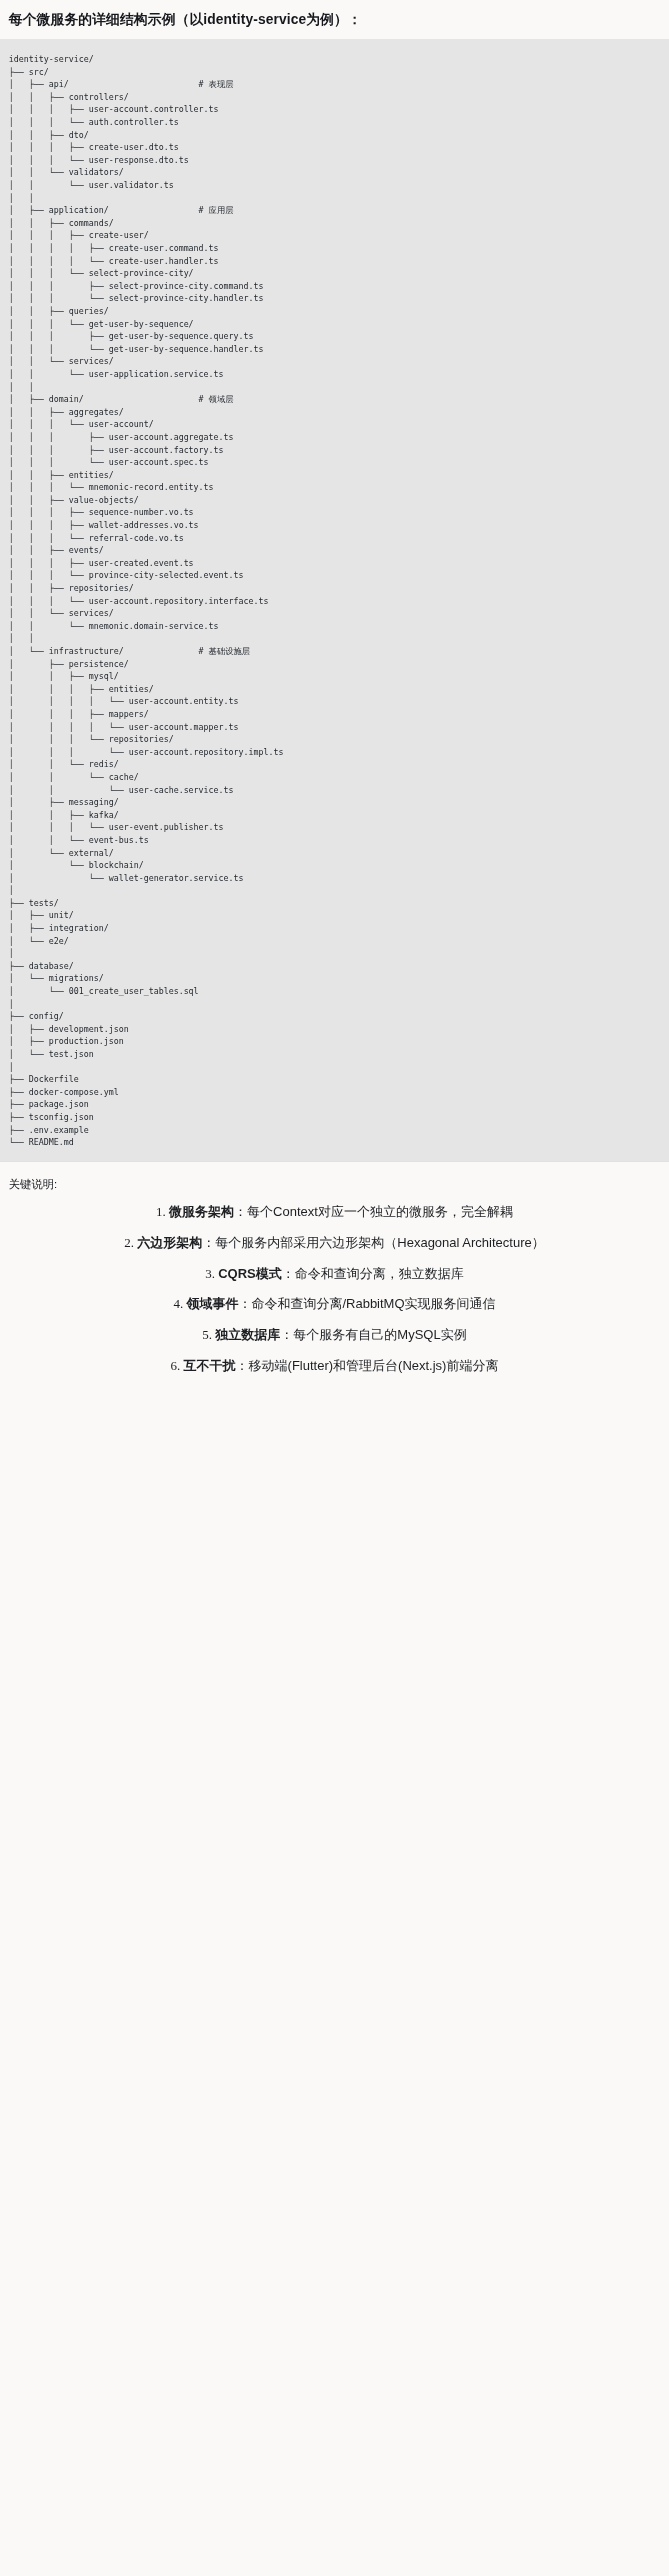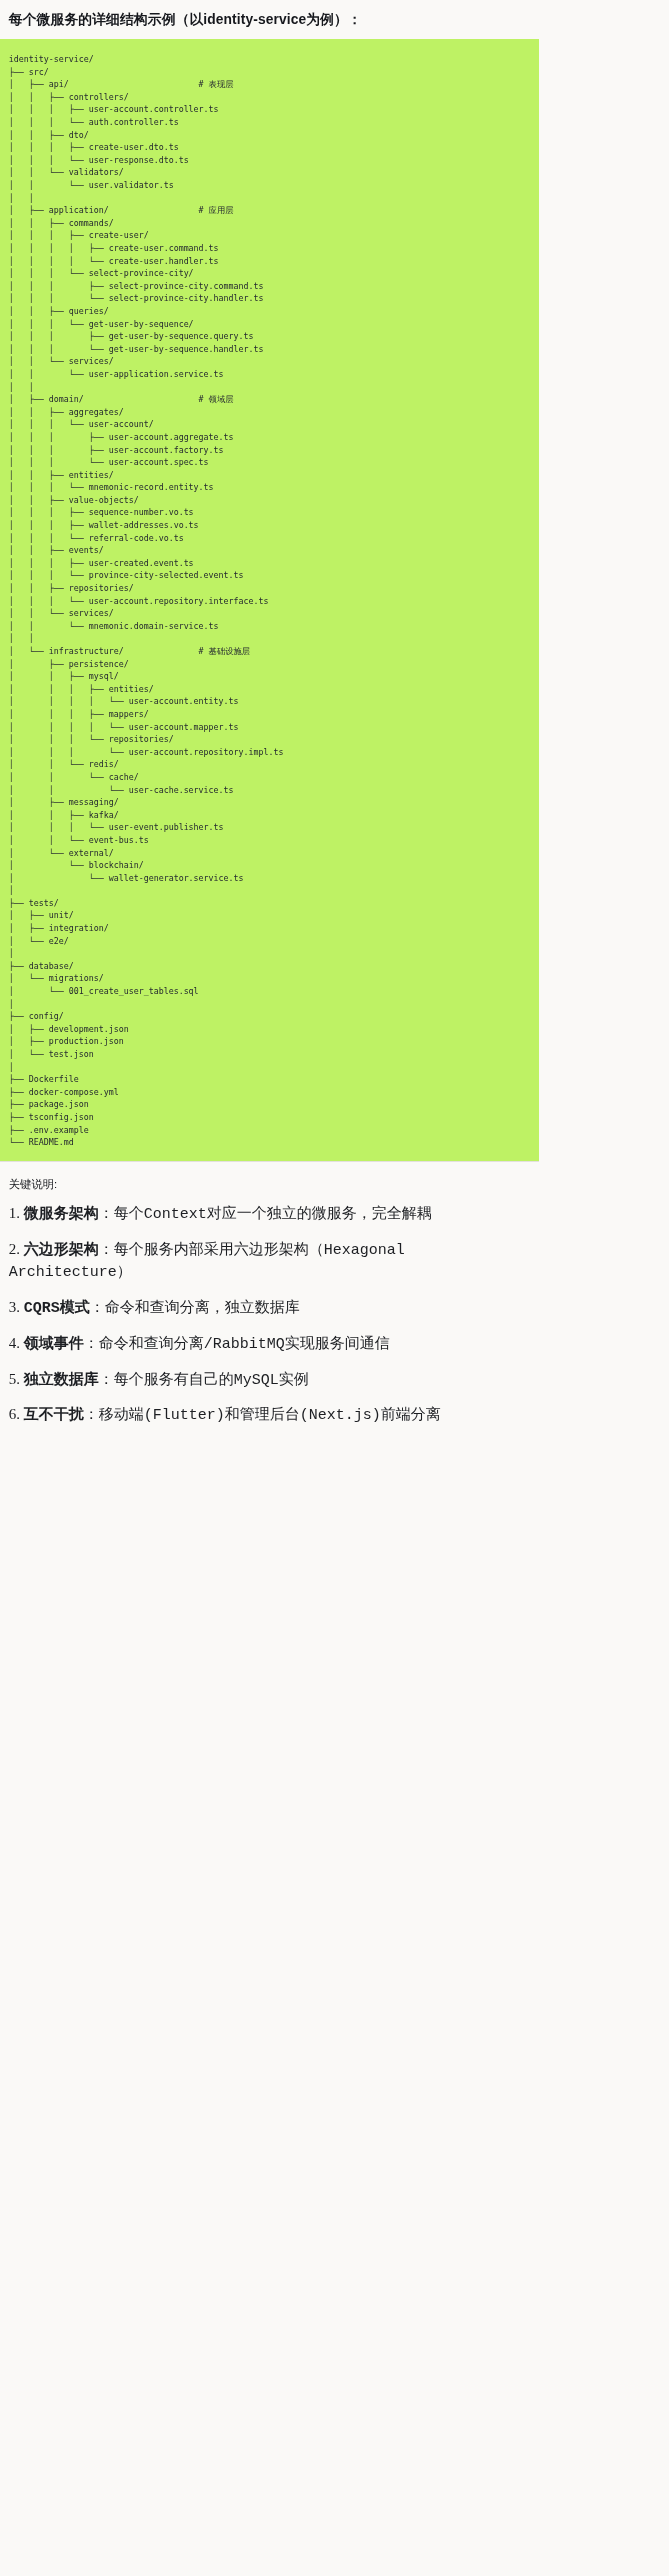--- a/index.html
+++ b/index.html
@@ -7,42 +7,42 @@
     padding: 0;
     background: #faf9f7;
   }
   body {
     width: 669px;
     font-family: "Liberation Sans", "DejaVu Sans", sans-serif;
     color: #1a1a1a;
     -webkit-font-smoothing: antialiased;
   }
   .page {
-    width: 539px;
+    width: 669px;
     box-sizing: border-box;
     padding: 0 0 6.3px 0;
   }
   .doc-title {
     font-family: "Liberation Sans", "DejaVu Sans", sans-serif;
     font-weight: bold;
     font-size: 13.8px;
     line-height: 1.35;
     color: #16181d;
     padding: 11.3px 8.8px 8.8px 8.8px;
     margin: 0;
     letter-spacing: 0.1px;
   }
   .rule {
     height: 0.6px;
     background: #e3e1dd;
     width: 100%;
     margin: 0;
   }
   .code-block {
-    background: #bef264;
+    background: #e5e5e5;
     padding: 13.8px 0 12.5px 8.8px;
     margin: 0;
     overflow: hidden;
   }
   pre.tree {
     margin: 0;
     font-family: "DejaVu Sans Mono", "Liberation Mono", monospace;
     font-size: 8.3px;
     line-height: 12.6px;
     color: #24292f;
@@ -61,25 +61,26 @@
     font-family: "Liberation Sans", "DejaVu Sans", sans-serif;
   }
   ol.note-list {
     list-style: none;
     counter-reset: noteitem;
     margin: 0;
     padding: 0;
   }
   ol.note-list li {
     counter-increment: noteitem;
-    font-size: 15px;
+    font-size: 13px;
     line-height: 1.5;
     margin: 0 0 11.3px 0;
     color: #1d1f23;
-    font-family: Liberation Mono, monospace;
+    font-family: Liberation Sans, sans-serif;
+    text-align: center;
   }
   ol.note-list li::before {
     content: counter(noteitem) ". ";
     font-family: "Liberation Serif", "DejaVu Serif", serif;
   }
   ol.note-list li .nb {
     font-weight: bold;
   }
   .closing {
     font-size: 9.7px;

